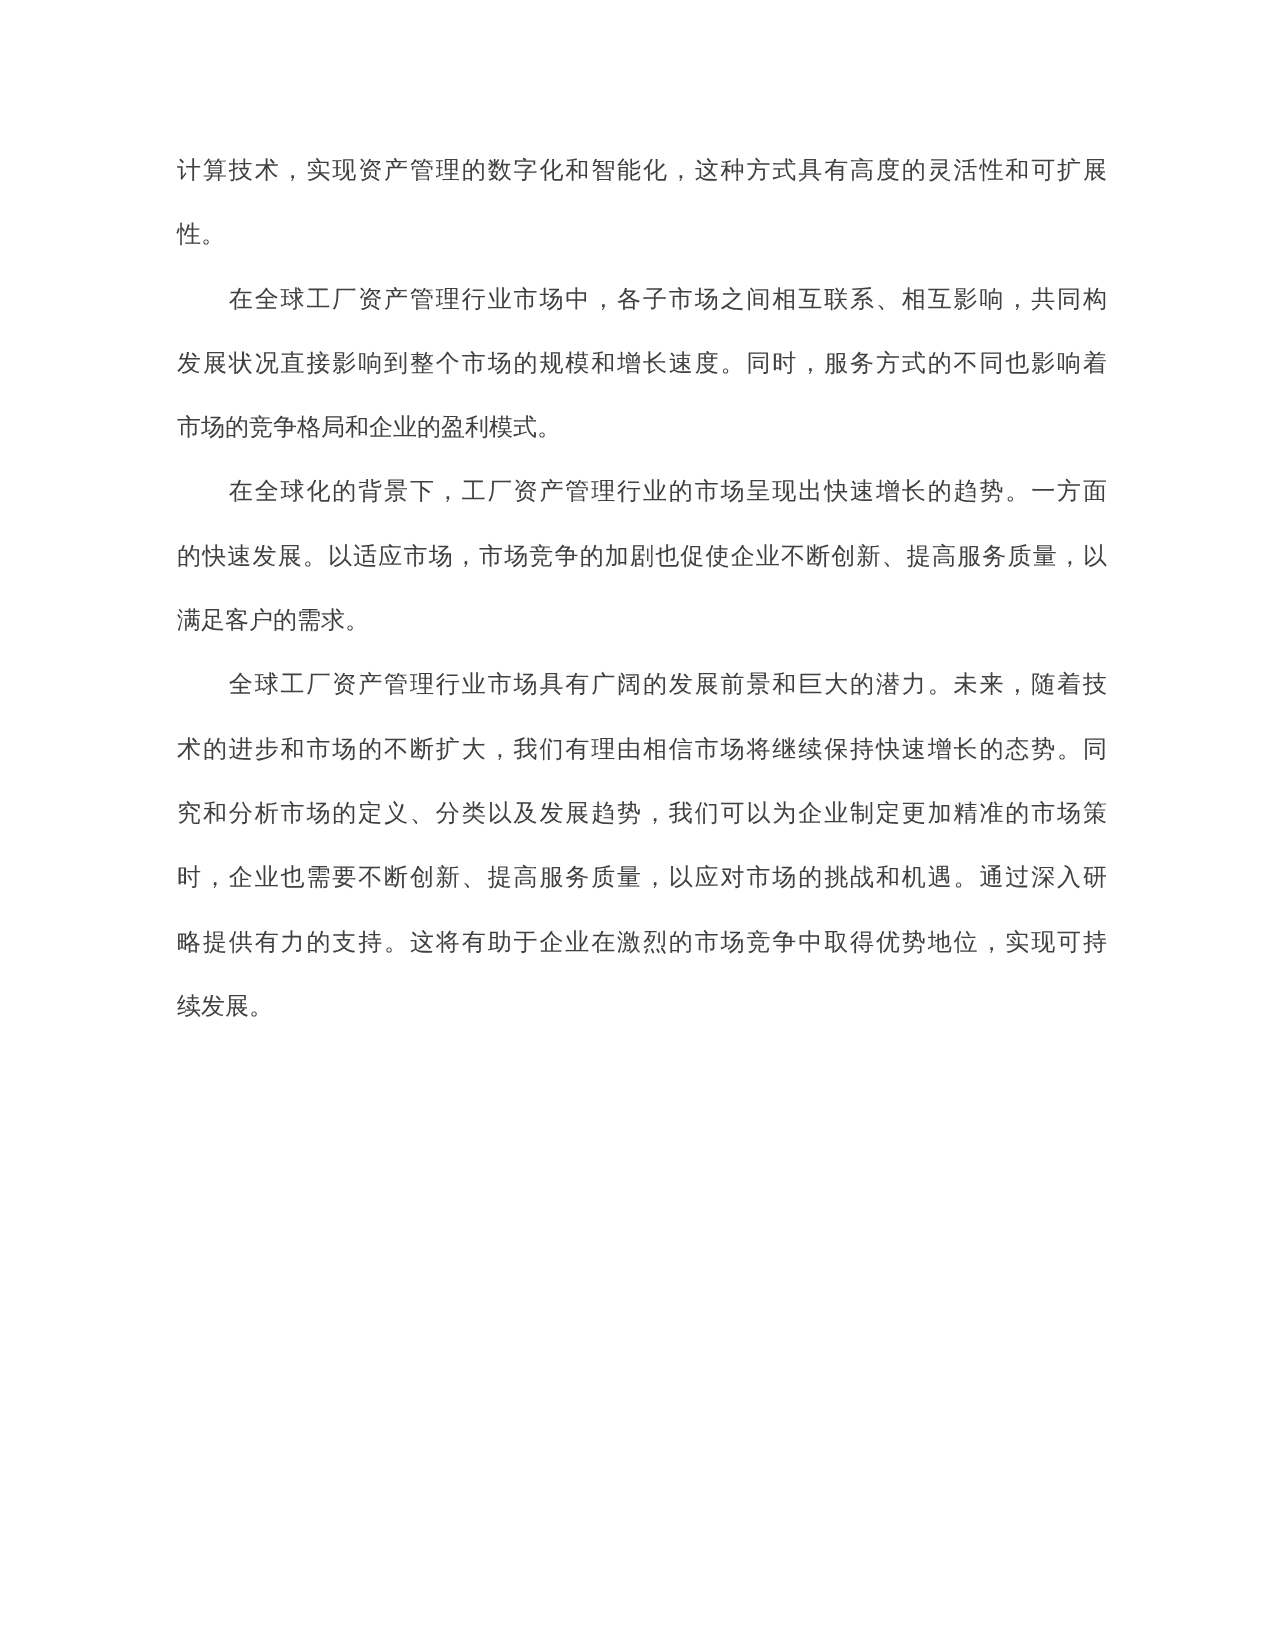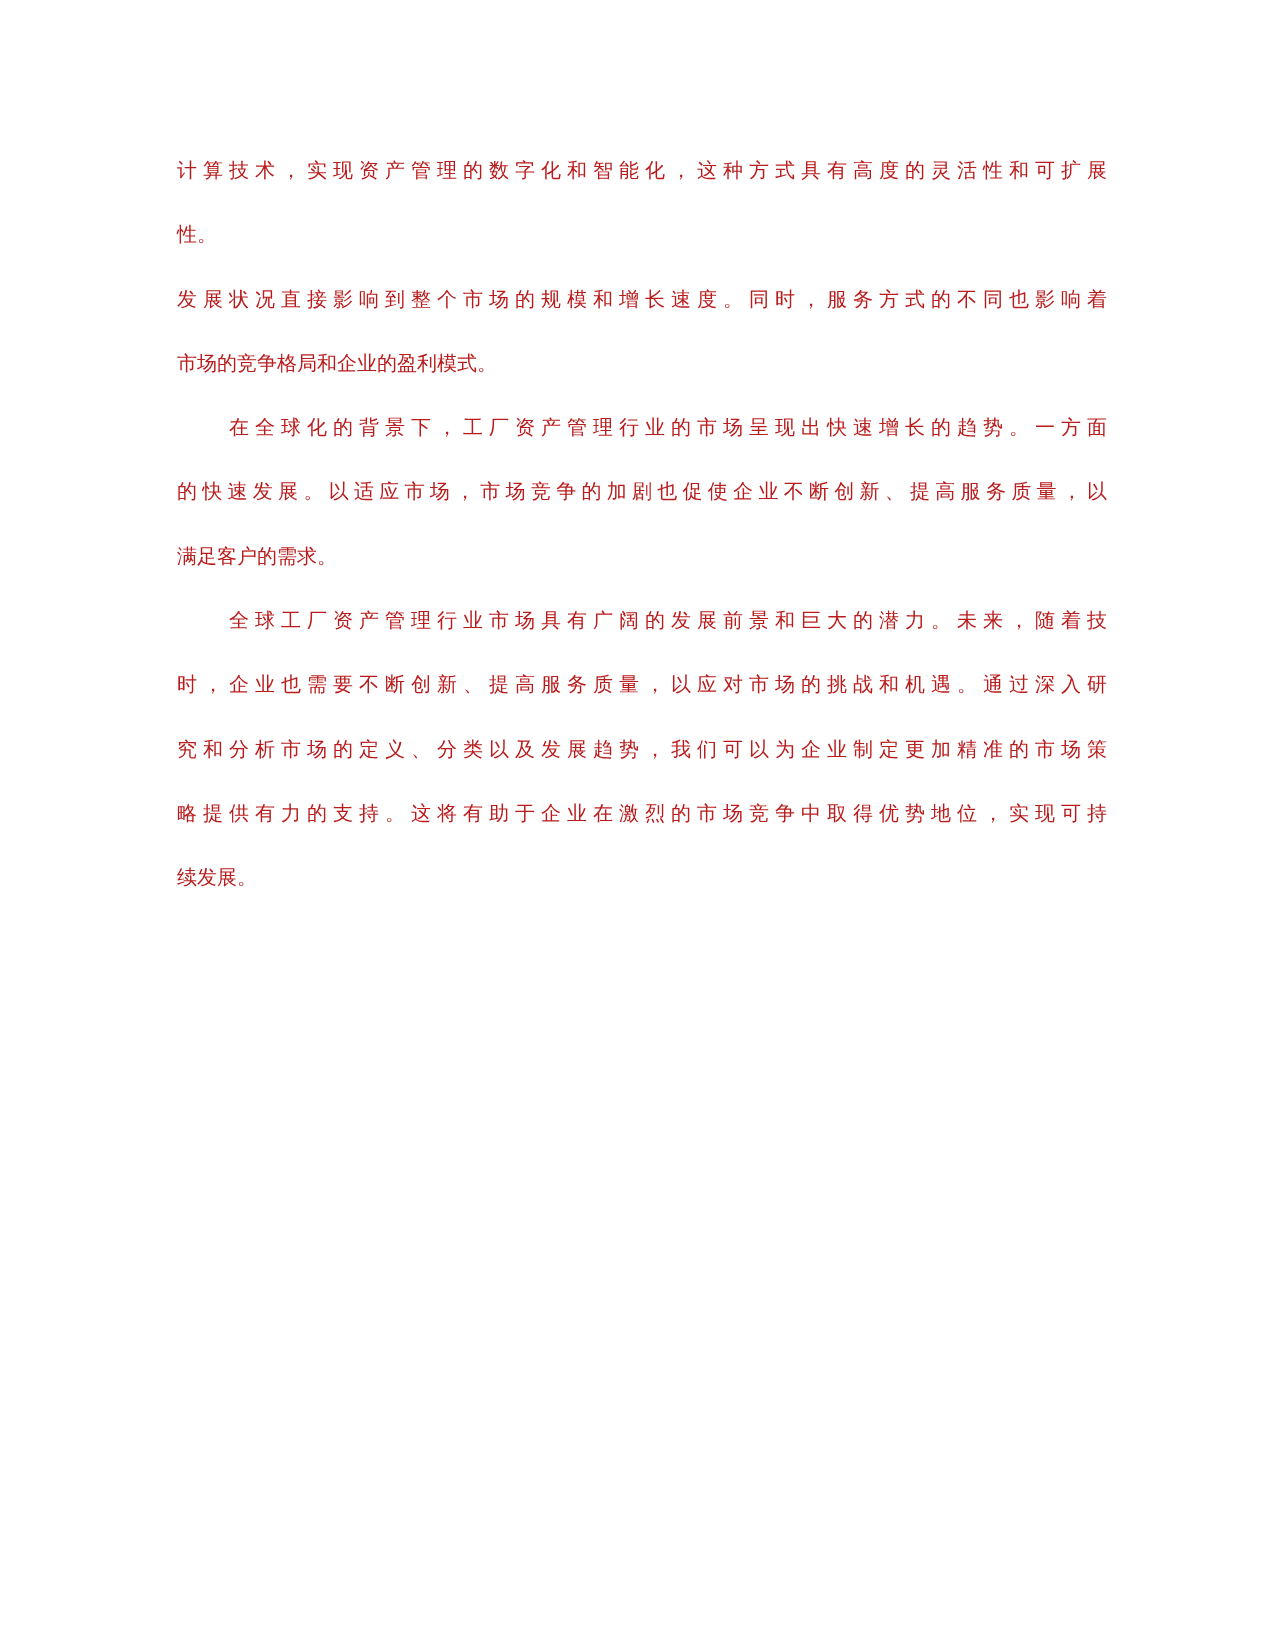--- a/index.html
+++ b/index.html
@@ -13,22 +13,22 @@
     height: 1650px;
     background: #ffffff;
     overflow: hidden;
     font-family: "Liberation Sans", "DejaVu Sans", sans-serif;
   }
   .body-text {
     position: absolute;
     left: 177px;
     top: 138px;
     width: 930px;
-    color: #b91c1c;
-    font-size: 20px;
+    color: #404040;
+    font-size: 24px;
   }
   .para {
     margin: 0;
     padding: 0;
   }
   .line {
     display: block;
     line-height: 64.3px;
     white-space: nowrap;
     text-align: justify;
@@ -46,33 +46,35 @@
 
 <div class="page">
   <div class="body-text">
 
     <p class="para">
       <span class="line">计算技术，实现资产管理的数字化和智能化，这种方式具有高度的灵活性和可扩展</span>
       <span class="line">性。</span>
     </p>
 
     <p class="para">
+      <span class="line">　　在全球工厂资产管理行业市场中，各子市场之间相互联系、相互影响，共同构</span>
       <span class="line">发展状况直接影响到整个市场的规模和增长速度。同时，服务方式的不同也影响着</span>
       <span class="line">市场的竞争格局和企业的盈利模式。</span>
     </p>
 
     <p class="para">
       <span class="line">　　在全球化的背景下，工厂资产管理行业的市场呈现出快速增长的趋势。一方面</span>
       <span class="line">的快速发展。以适应市场，市场竞争的加剧也促使企业不断创新、提高服务质量，以</span>
       <span class="line">满足客户的需求。</span>
     </p>
 
 
     <p class="para">
       <span class="line">　　全球工厂资产管理行业市场具有广阔的发展前景和巨大的潜力。未来，随着技</span>
+      <span class="line">术的进步和市场的不断扩大，我们有理由相信市场将继续保持快速增长的态势。同</span>
+      <span class="line">究和分析市场的定义、分类以及发展趋势，我们可以为企业制定更加精准的市场策</span>
       <span class="line">时，企业也需要不断创新、提高服务质量，以应对市场的挑战和机遇。通过深入研</span>
-      <span class="line">究和分析市场的定义、分类以及发展趋势，我们可以为企业制定更加精准的市场策</span>
       <span class="line">略提供有力的支持。这将有助于企业在激烈的市场竞争中取得优势地位，实现可持</span>
       <span class="line">续发展。</span>
     </p>
 
   </div>
 </div>
 
 </body></html>

